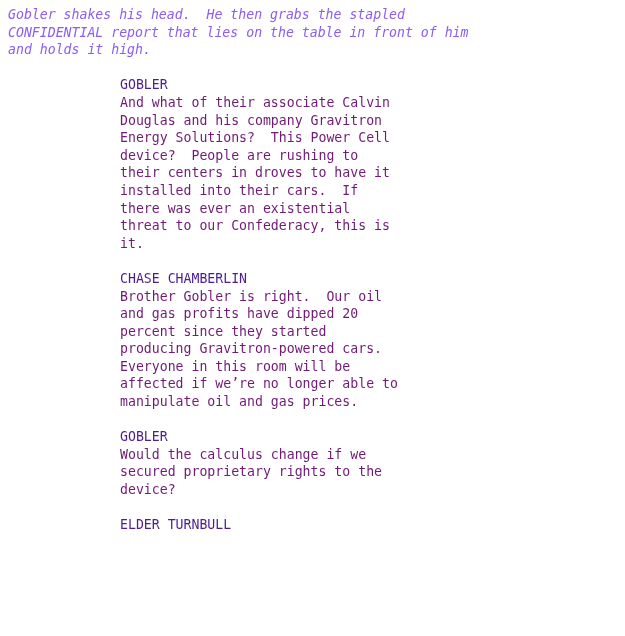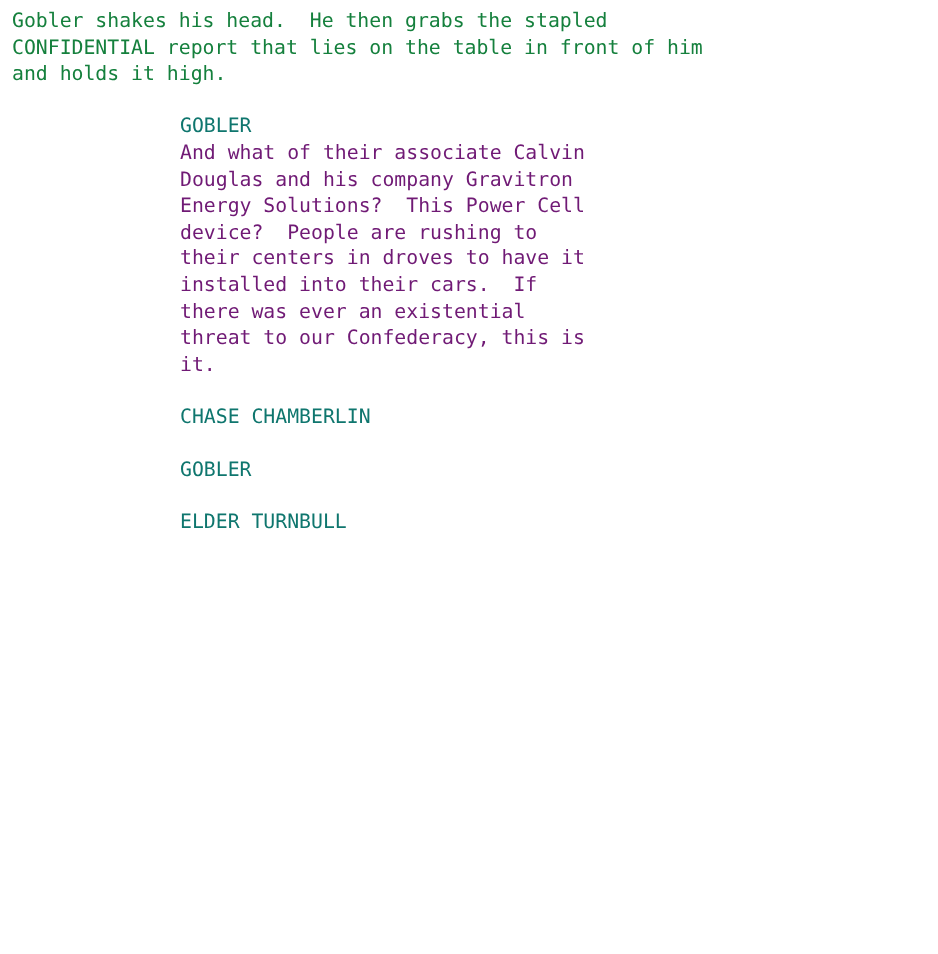--- a/index.html
+++ b/index.html
@@ -23,32 +23,33 @@
   }
   .script {
     position: absolute;
     top: 6px;
     left: 8px;
     right: 4px;
   }
   .action {
     font-size: 13.2px;
     line-height: 17.6px;
-    color: #15803d;
+    color: #8b5cf6;
     white-space: pre-wrap;
     margin: 0;
     letter-spacing: 0px;
+    font-style: italic;
   }
   .block {
     margin-top: 17.6px;
   }
   .character {
     font-size: 13.2px;
     line-height: 17.6px;
-    color: #0f766e;
+    color: #4c1d95;
     margin: 0 0 0 0;
     padding-left: 112px;
     white-space: pre;
   }
   .dialogue {
     font-size: 13.2px;
     line-height: 17.6px;
     color: #701a75;
     margin: 0;
     padding-left: 112px;
@@ -74,24 +75,34 @@
 device?  People are rushing to
 their centers in droves to have it
 installed into their cars.  If
 there was ever an existential
 threat to our Confederacy, this is
 it.</p>
     </div>
 
     <div class="block">
       <p class="character">CHASE CHAMBERLIN</p>
+      <p class="dialogue">Brother Gobler is right.  Our oil
+and gas profits have dipped 20
+percent since they started
+producing Gravitron-powered cars.
+Everyone in this room will be
+affected if we’re no longer able to
+manipulate oil and gas prices.</p>
     </div>
 
     <div class="block">
       <p class="character">GOBLER</p>
+      <p class="dialogue">Would the calculus change if we
+secured proprietary rights to the
+device?</p>
     </div>
 
     <div class="block">
       <p class="character">ELDER TURNBULL</p>
     </div>
 
   </div>
 </div>
 
 </body></html>

